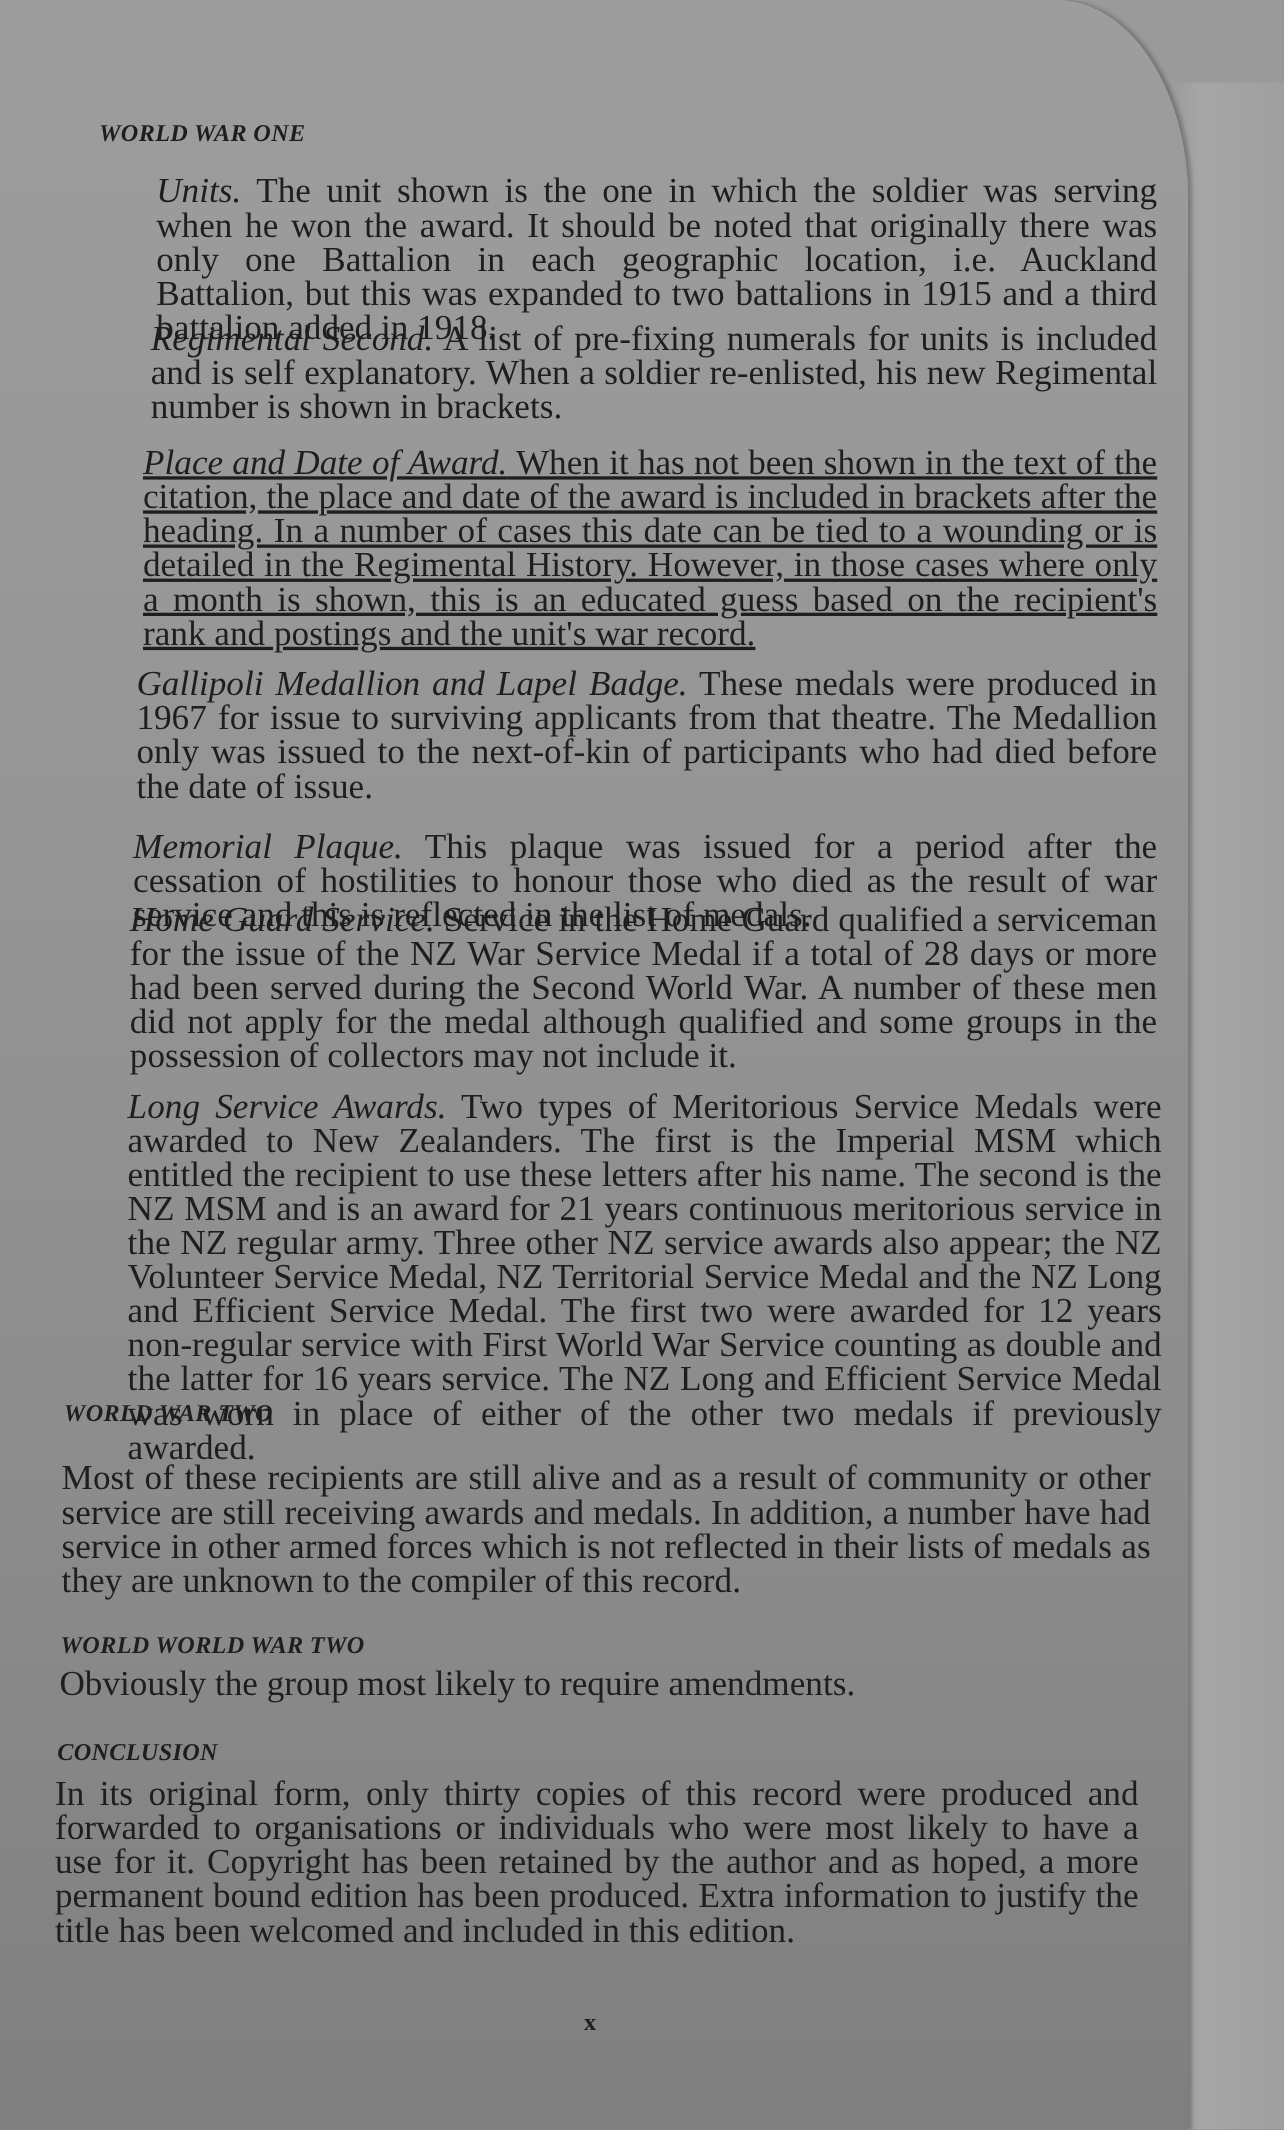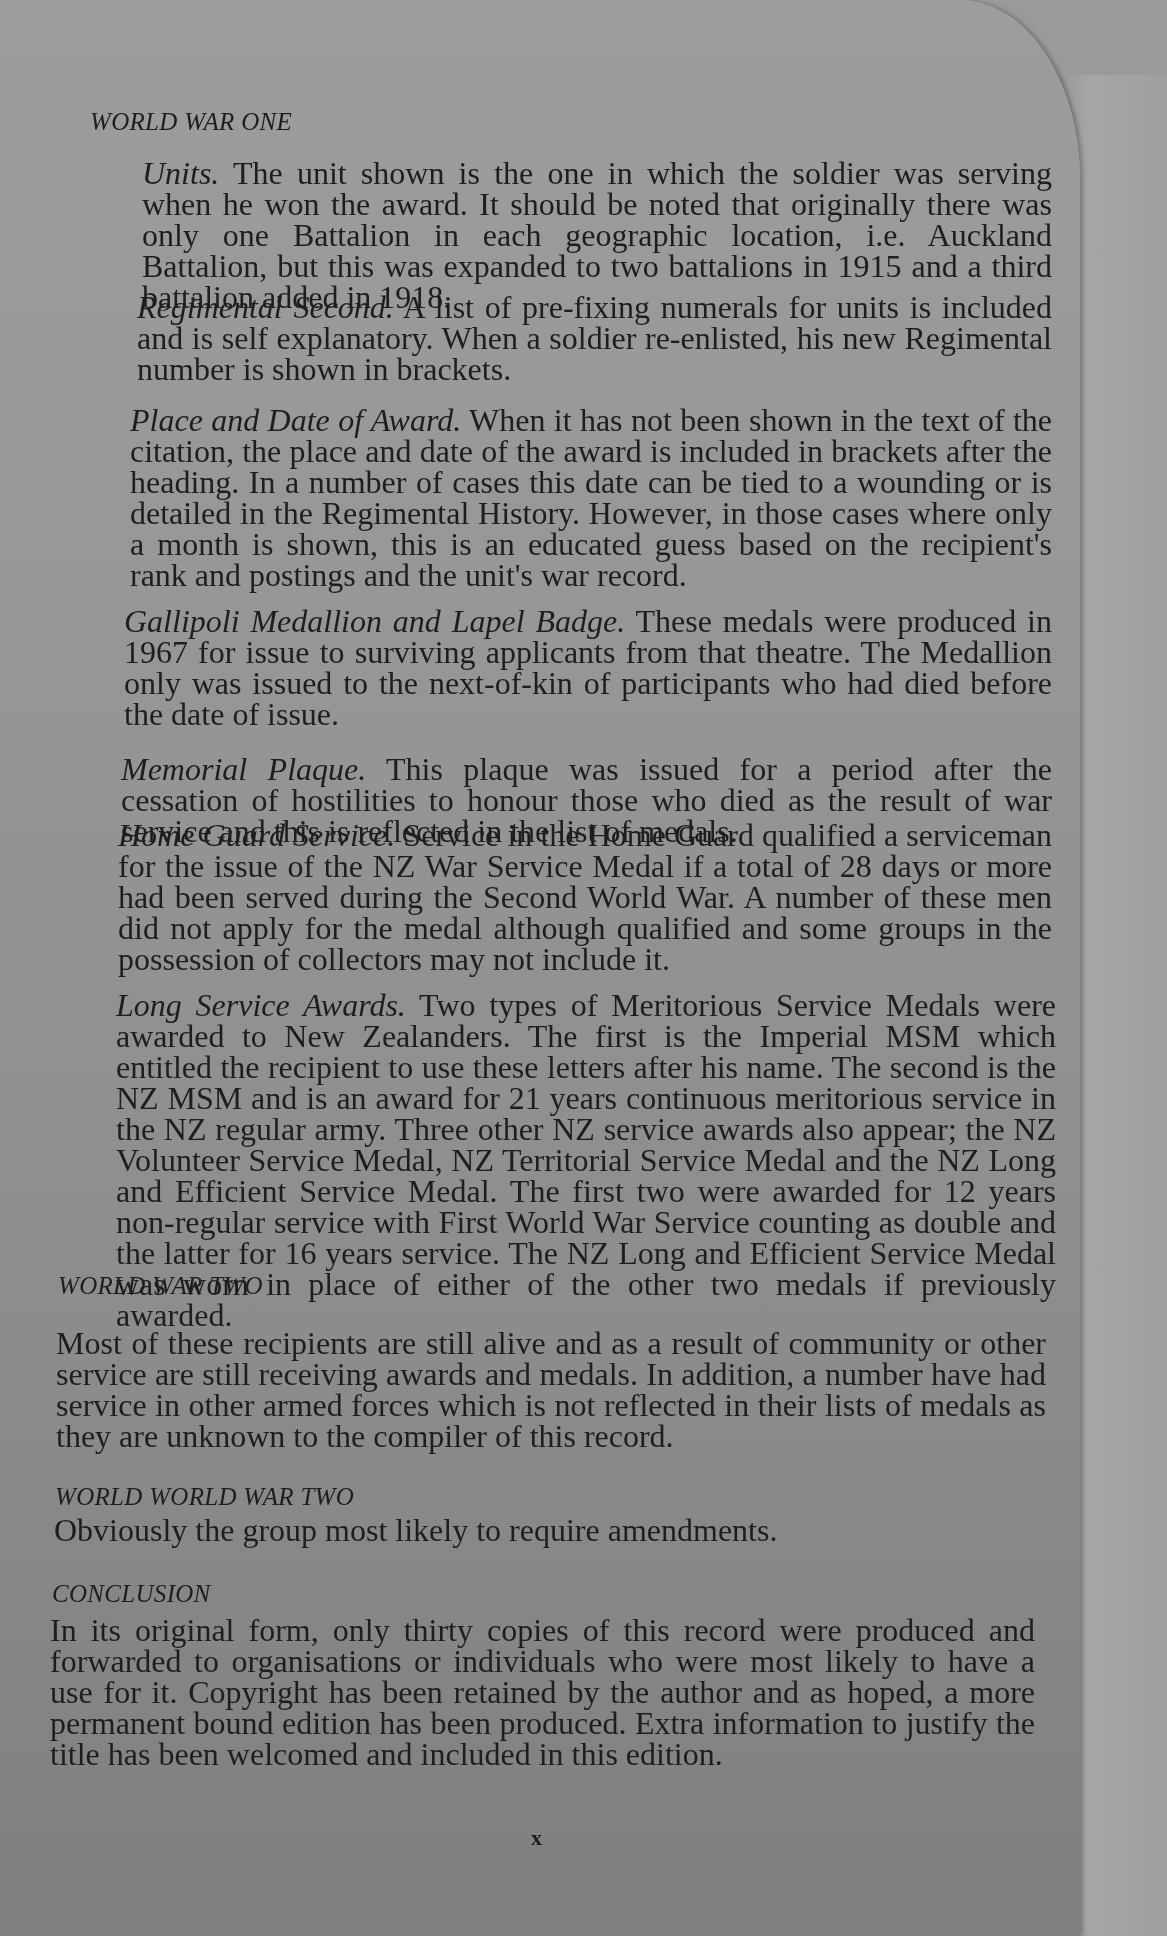--- a/index.html
+++ b/index.html
@@ -20,22 +20,23 @@
     position: absolute; left: 1040px; top: 75px; width: 127px; height: 1861px;
     background: linear-gradient(90deg, #8f8f8f 0%, #a6a6a6 40%, #9f9f9f 100%);
     z-index: 1;
   }
   .backdrop-top {
     position: absolute; left: 0; top: 0; width: 1167px; height: 80px;
     background: #9a9a9a; z-index: 0;
   }
   .content { position: absolute; left: 0; top: 0; width: 1080px; z-index: 3; }
   .heading {
-    position: absolute; font-style: italic; font-size: 25px; letter-spacing: 0.3px;
+    position: absolute; font-style: italic; font-size: 22px; letter-spacing: 0.3px;
     white-space: nowrap;
+    font-weight: bold;
   }
   .para {
     position: absolute; font-size: 32px; line-height: 31px; text-align: justify;
   }
   .para .lead { font-style: italic; }
   .folio {
     position: absolute; left: 531px; top: 1825px; font-size: 22px; font-weight: bold;
   }
 </style>
 </head>
@@ -50,21 +51,21 @@
   <div class="heading" style="left:90px; top:108px;">WORLD WAR ONE</div>
 
   <p class="para" style="left:142px; top:158px; width:910px; margin:0;">
     <span class="lead">Units.</span><span> The unit shown is the one in which the soldier was serving when he won the award. It should be noted that originally there was only one Battalion in each geographic location, i.e. Auckland Battalion, but this was expanded to two battalions in 1915 and a third battalion added in 1918.</span>
   </p>
 
   <p class="para" style="left:137px; top:292px; width:915px; margin:0;">
     <span class="lead">Regimental Second.</span><span> A list of pre-fixing numerals for units is included and is self explanatory. When a soldier re-enlisted, his new Regimental number is shown in brackets.</span>
   </p>
 
-  <p class="para" style="left:130px; top:405px; width:922px; margin:0;">
+  <p class="para" style="left:130px; top:405px; width:922px; margin:0;text-decoration:underline;">
     <span class="lead">Place and Date of Award.</span><span> When it has not been shown in the text of the citation, the place and date of the award is included in brackets after the heading. In a number of cases this date can be tied to a wounding or is detailed in the Regimental History. However, in those cases where only a month is shown, this is an educated guess based on the recipient's rank and postings and the unit's war record.</span>
   </p>
 
   <p class="para" style="left:124px; top:606px; width:928px; margin:0;">
     <span class="lead">Gallipoli Medallion and Lapel Badge.</span><span> These medals were produced in 1967 for issue to surviving applicants from that theatre. The Medallion only was issued to the next-of-kin of participants who had died before the date of issue.</span>
   </p>
 
   <p class="para" style="left:121px; top:754px; width:931px; margin:0;">
     <span class="lead">Memorial Plaque.</span><span> This plaque was issued for a period after the cessation of hostilities to honour those who died as the result of war service and this is reflected in the list of medals.</span>
   </p>

